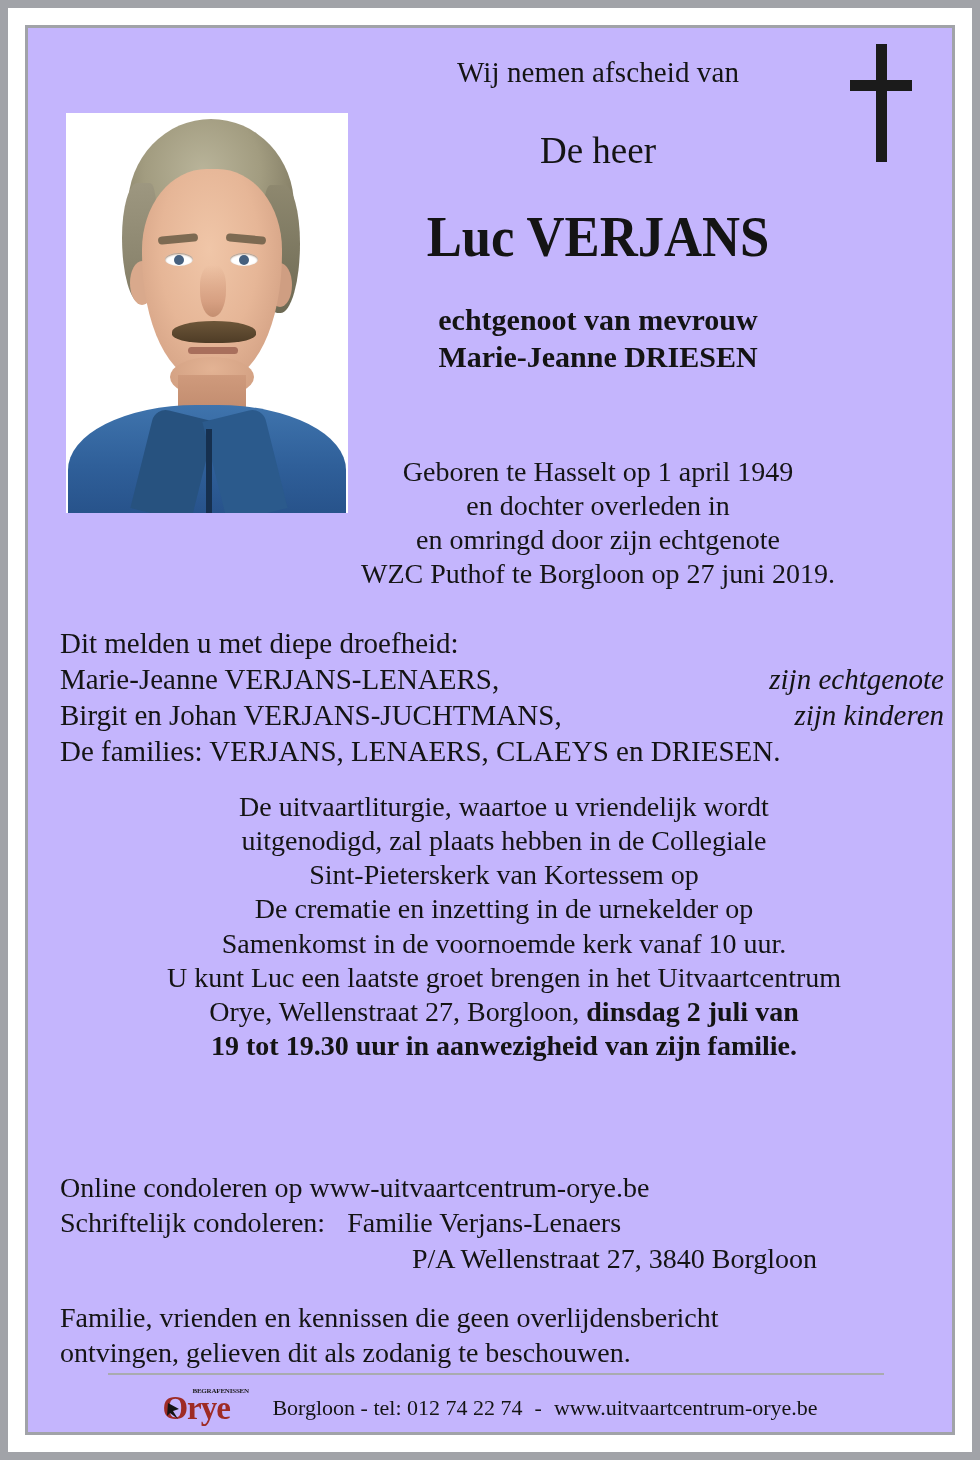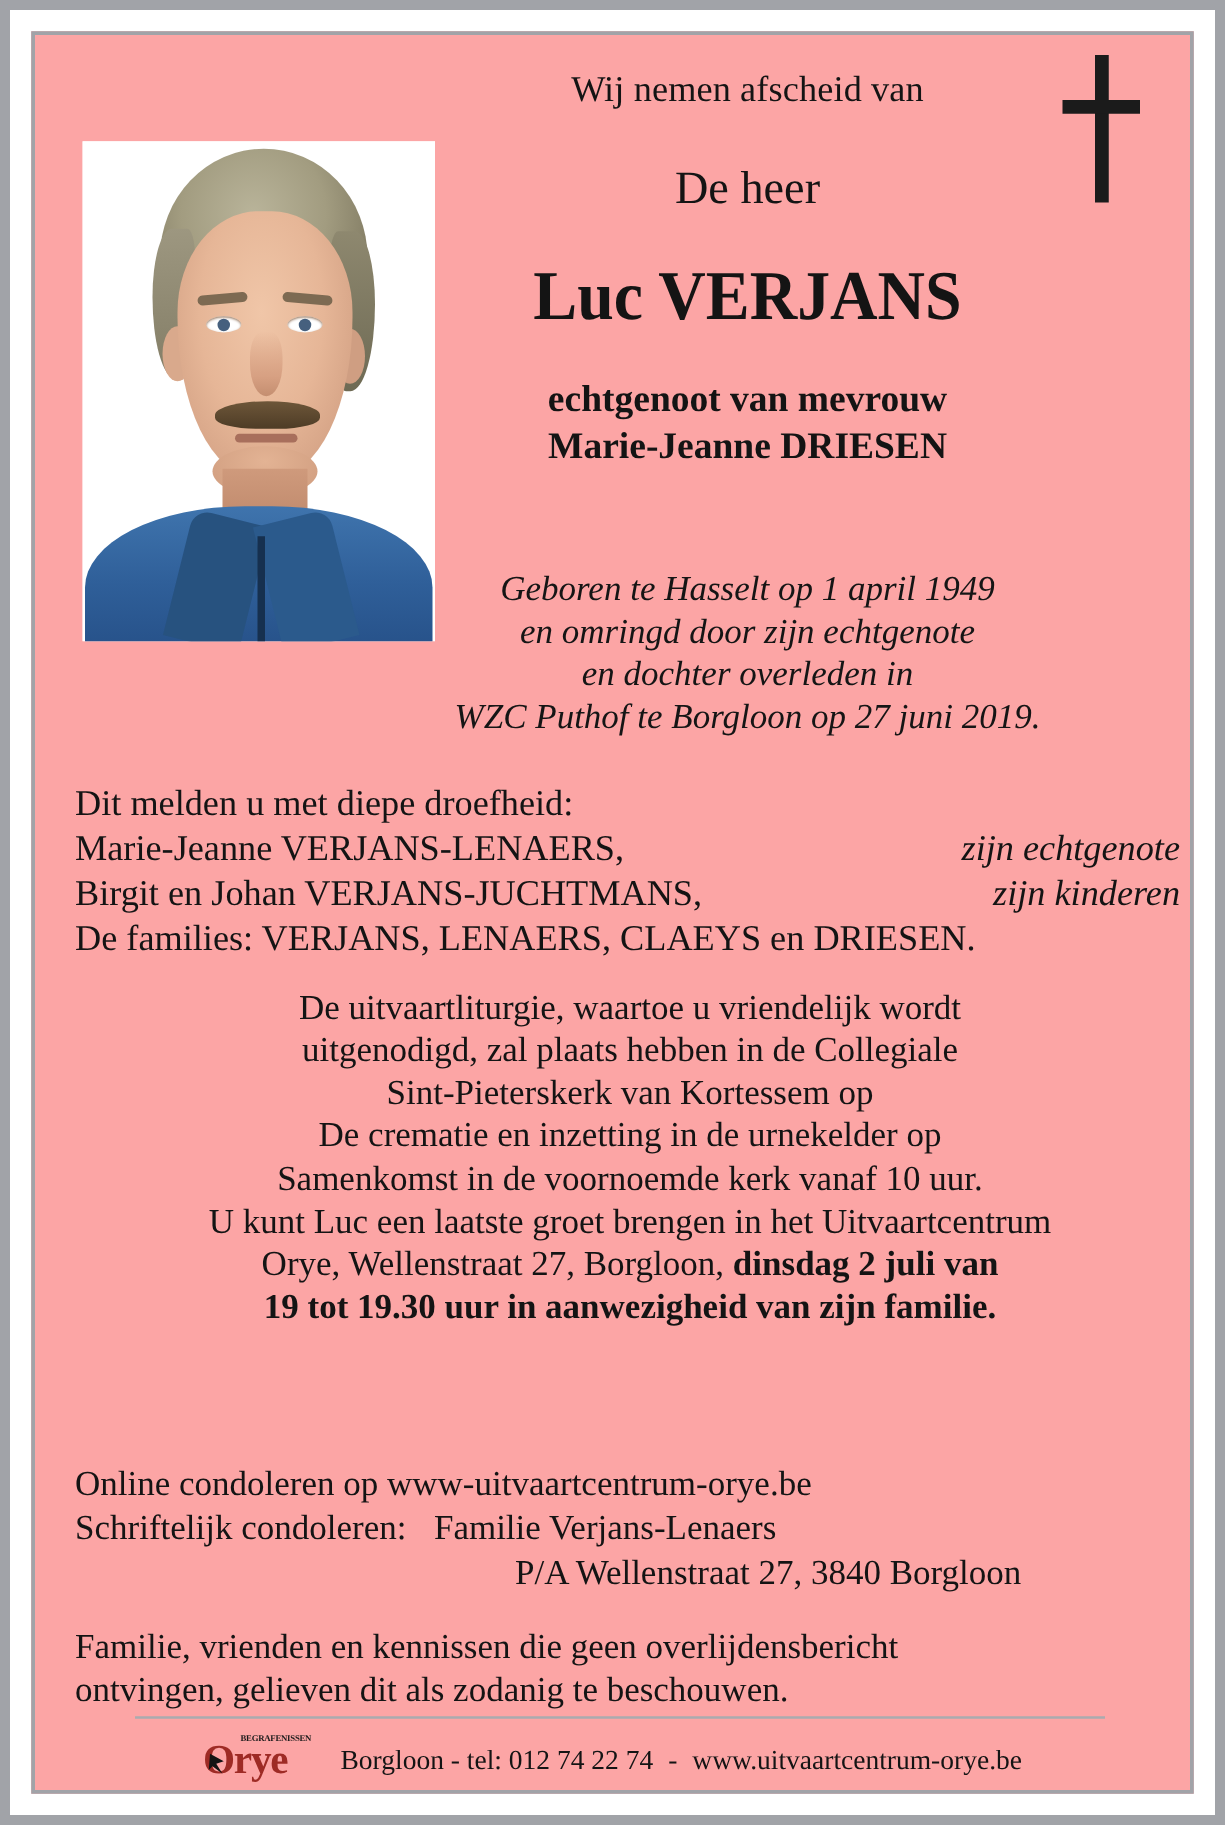--- a/index.html
+++ b/index.html
@@ -25,21 +25,21 @@
     bottom: 8px;
     background: #ffffff;
   }
   #inner-frame {
     position: absolute;
     left: 25px;
     top: 25px;
     right: 25px;
     bottom: 25px;
     border: 3px solid #a1a3a8;
-    background: #fca5a5;
+    background: #c4b5fd;
     box-sizing: border-box;
   }
   #content {
     position: absolute;
     left: 0;
     top: 0;
     right: 0;
     bottom: 0;
     padding: 0;
   }
@@ -319,21 +319,20 @@
   }
   .block-born {
     position: absolute;
     left: 310px;
     top: 427px;
     width: 520px;
     text-align: center;
     font-size: 28px;
     line-height: 1.22;
     color: #151515;
-    font-style: italic;
   }
   .born-last {
     white-space: nowrap;
   }
 
   .block-melden {
     position: absolute;
     left: 32px;
     top: 598px;
     width: 888px;
@@ -498,22 +497,22 @@
         <div class="line-deheer">De heer</div>
         <div class="line-name">Luc VERJANS</div>
         <div class="line-spouse">
           <div>echtgenoot van mevrouw</div>
           <div>Marie-Jeanne DRIESEN</div>
         </div>
       </div>
 
       <div class="block-born">
         <div>Geboren te Hasselt op 1 april 1949</div>
+        <div>en dochter overleden in</div>
         <div>en omringd door zijn echtgenote</div>
-        <div>en dochter overleden in</div>
         <div class="born-last">WZC Puthof te Borgloon op 27 juni 2019.</div>
       </div>
 
       <div class="block-melden">
         <div>Dit melden u met diepe droefheid:</div>
         <div class="melden-row">
           <span>Marie-Jeanne VERJANS-LENAERS,</span>
           <span class="rel">zijn echtgenote</span>
         </div>
         <div class="melden-row">

